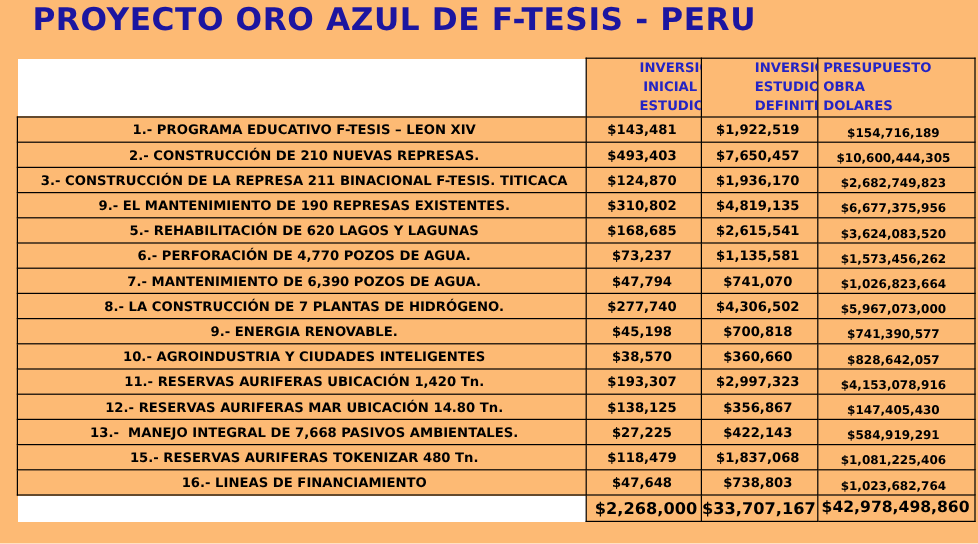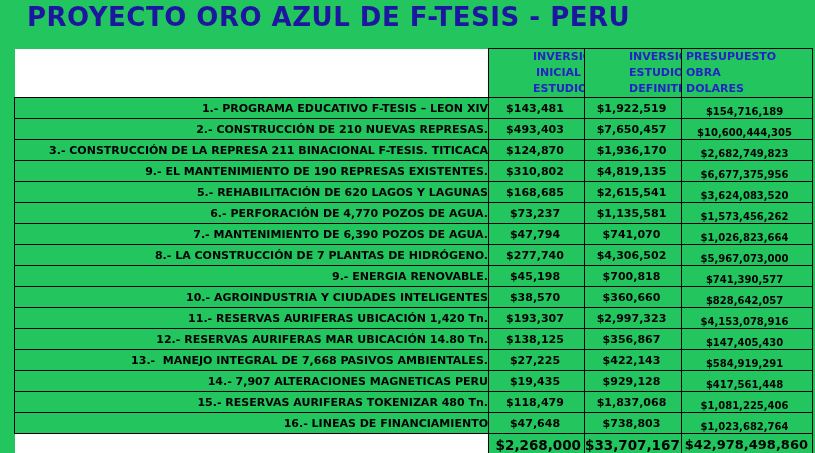--- a/index.html
+++ b/index.html
@@ -8,21 +8,21 @@
     background: #ffffff;
     width: 815px;
     height: 453px;
     overflow: hidden;
     font-family: "DejaVu Sans", "Liberation Sans", sans-serif;
   }
   .page {
     position: relative;
     width: 815px;
     height: 453px;
-    background: #22c55e;
+    background: #fdba74;
   }
   .title {
     position: absolute;
     top: 2px;
     left: 27px;
     margin: 0;
     font-size: 26px;
     font-weight: bold;
     color: #1c16a0;
     letter-spacing: 0.5px;
@@ -60,21 +60,21 @@
     vertical-align: middle;
   }
   thead th.hdr.center { text-align: center; padding-left: 44px; }
   thead th.hdr.left   { text-align: left; padding-left: 4px; }
 
   tbody td { height: 19px; }
   td.name {
     font-size: 11px;
     font-weight: bold;
     color: #000000;
-    text-align: right;
+    text-align: center;
     padding-left: 4px;
     white-space: pre;
     vertical-align: middle;
   }
   td.val {
     font-size: 11px;
     font-weight: bold;
     color: #000000;
     text-align: center;
     padding-right: 3px;
@@ -213,26 +213,20 @@
     <td class="val presupuesto">$147,405,430</td>
   </tr>
 
   <tr>
     <td class="name">13.-  MANEJO INTEGRAL DE 7,668 PASIVOS AMBIENTALES.</td>
     <td class="val">$27,225</td>
     <td class="val">$422,143</td>
     <td class="val presupuesto">$584,919,291</td>
   </tr>
 
-  <tr>
-    <td class="name">14.- 7,907 ALTERACIONES MAGNETICAS PERU</td>
-    <td class="val">$19,435</td>
-    <td class="val">$929,128</td>
-    <td class="val presupuesto">$417,561,448</td>
-  </tr>
 
   <tr>
     <td class="name">15.- RESERVAS AURIFERAS TOKENIZAR 480 Tn.</td>
     <td class="val">$118,479</td>
     <td class="val">$1,837,068</td>
     <td class="val presupuesto">$1,081,225,406</td>
   </tr>
 
   <tr>
     <td class="name">16.- LINEAS DE FINANCIAMIENTO</td>

